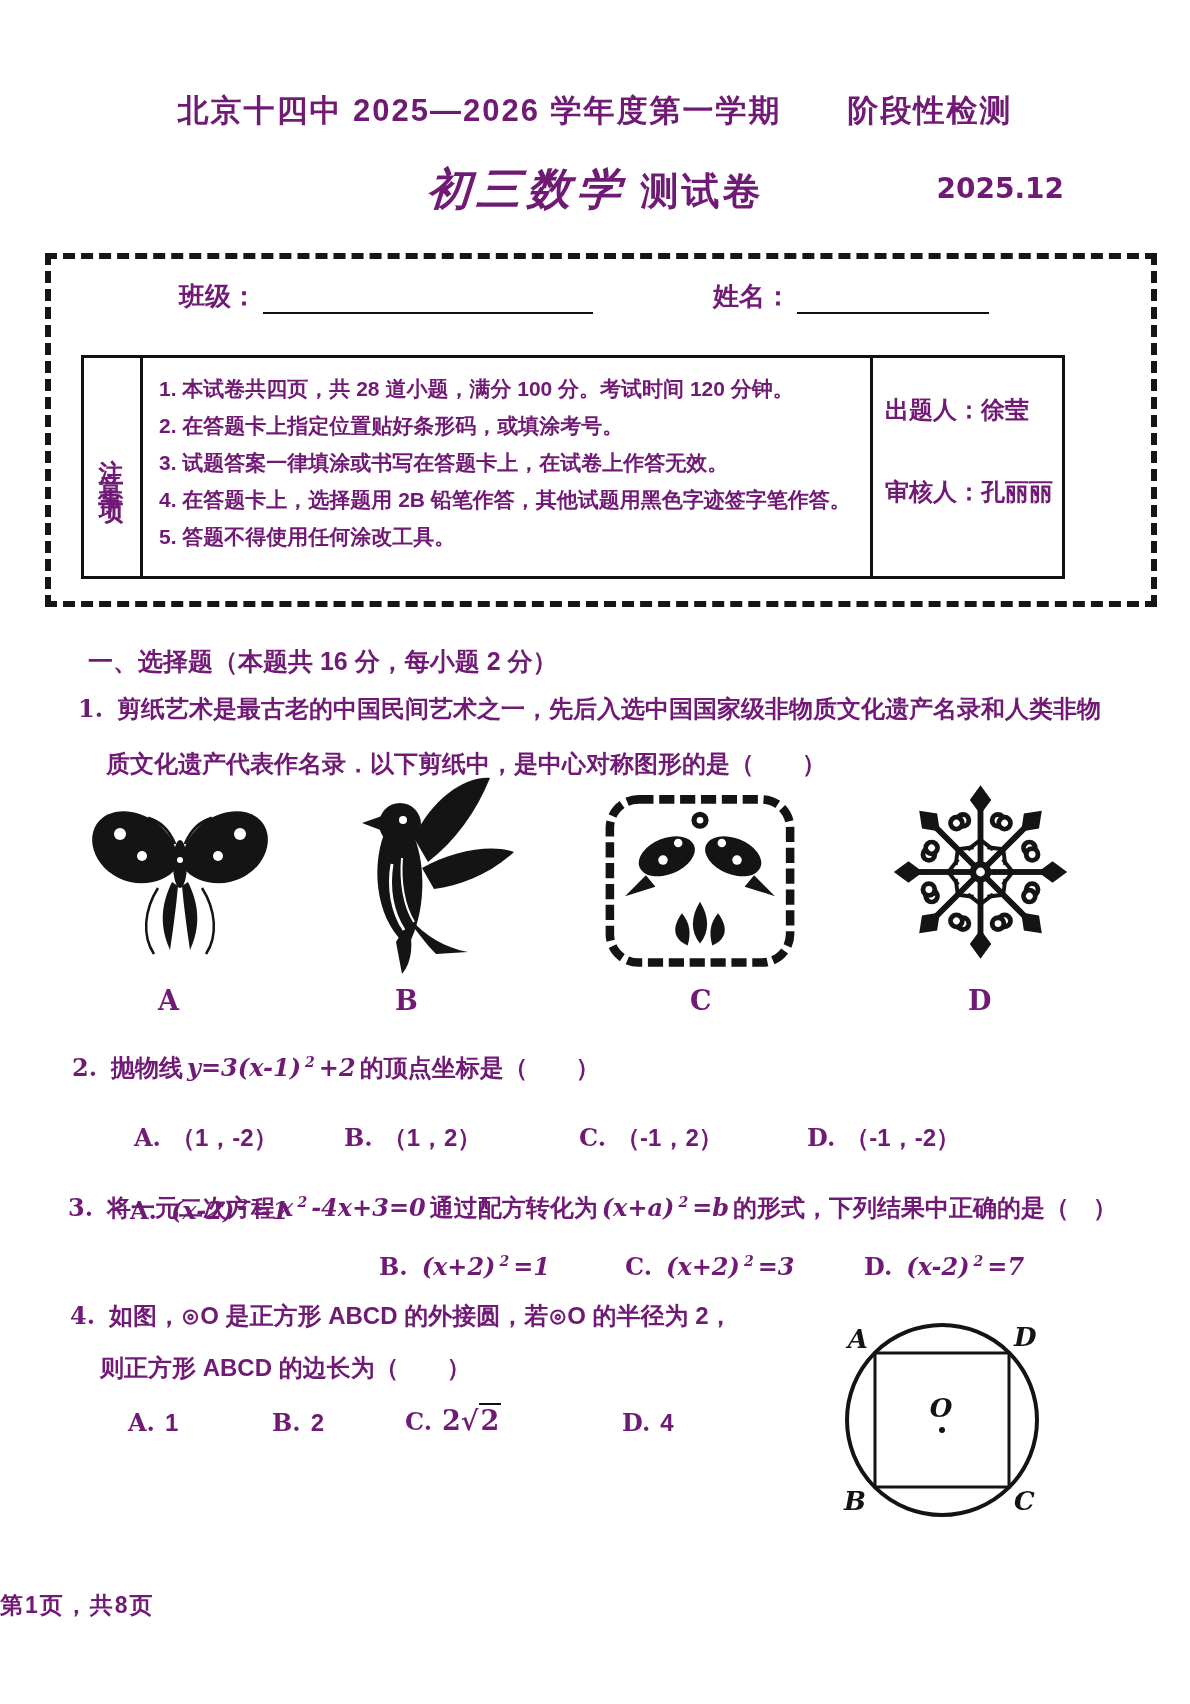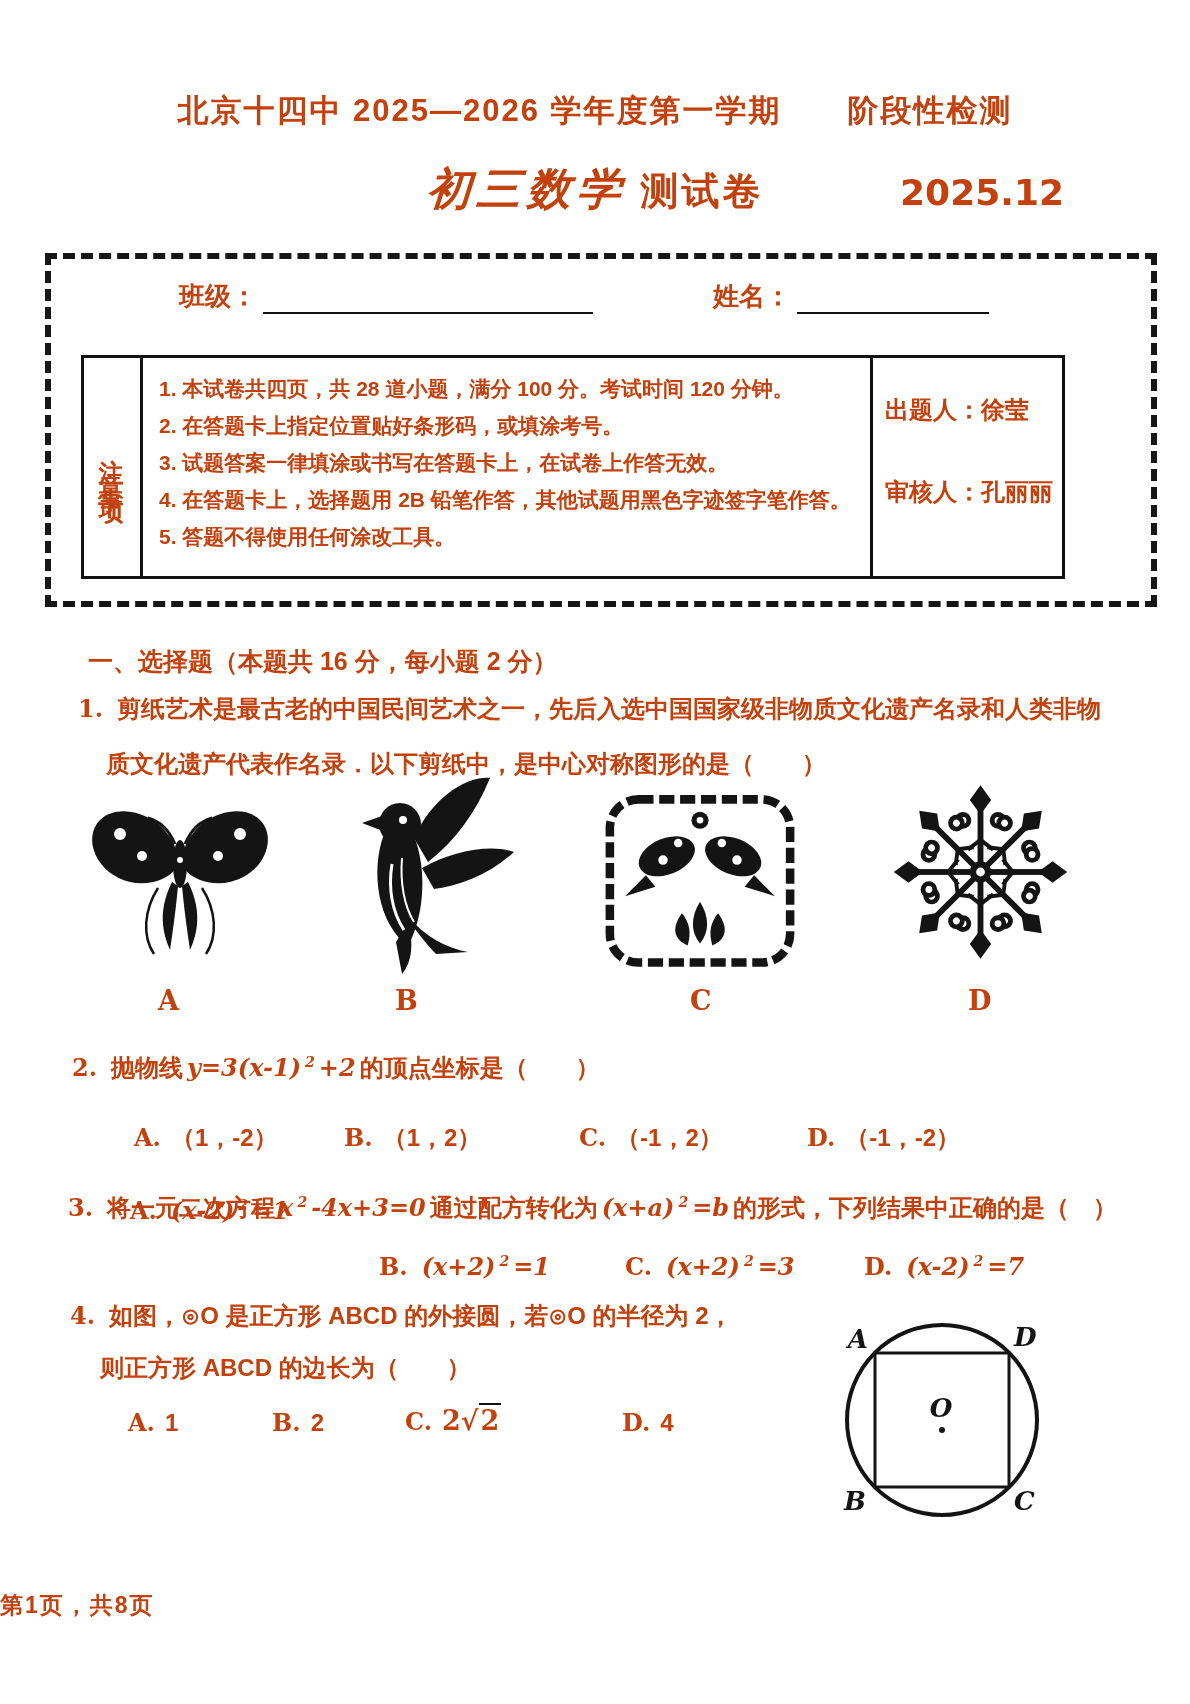--- a/index.html
+++ b/index.html
@@ -1,24 +1,24 @@
 <!DOCTYPE html>
 <html><head>
 <meta charset="utf-8">
 <style>
   html,body{margin:0;padding:0;background:#ffffff;}
-  .page{position:relative;width:1190px;height:1704px;background:#fff;color:#c2410c;
+  .page{position:relative;width:1190px;height:1704px;background:#fff;color:#701a75;
         font-family:"Liberation Sans",sans-serif;overflow:hidden;}
   .abs{position:absolute;}
   .title{top:90px;left:0;width:100%;text-align:center;font-size:31px;font-weight:700;letter-spacing:2px;}
   .subjrow{top:160px;left:0;width:100%;text-align:center;}
   .subj{font-family:"DejaVu Serif",serif;font-style:italic;font-weight:700;font-size:44px;
         letter-spacing:6px;display:inline-block;transform:skewX(-4deg);}
   .ptype{font-size:38px;font-weight:700;margin-left:14px;letter-spacing:3px;}
-  .date{top:172px;right:126px;font-size:36px;font-weight:700;font-family:"DejaVu Sans",sans-serif;}
+  .date{top:172px;right:126px;font-size:28px;font-weight:700;font-family:"DejaVu Sans",sans-serif;}
   .dashedbox{left:45px;top:253px;width:1100px;height:342px;border:6px dashed #161616;}
   .fld{position:absolute;font-size:26px;font-weight:700;}
   .blank{display:inline-block;border-bottom:2px solid #111;height:28px;vertical-align:bottom;margin-left:6px;}
   .ntable{position:absolute;left:30px;top:96px;width:978px;height:218px;border:3px solid #111;display:flex;}
   .nside{width:56px;border-right:3px solid #111;display:flex;align-items:center;justify-content:center;}
   .nside span{writing-mode:vertical-rl;text-orientation:upright;font-size:25px;font-weight:700;letter-spacing:14px;}
   .nmain{flex:1;padding:12px 14px 0 16px;}
   .nitem{font-size:21px;font-weight:700;line-height:37px;white-space:nowrap;}
   .nright{width:192px;border-left:3px solid #111;padding:36px 0 4px 12px;box-sizing:border-box;}
   .nright div{font-size:24px;font-weight:700;margin-bottom:50px;white-space:nowrap;}

